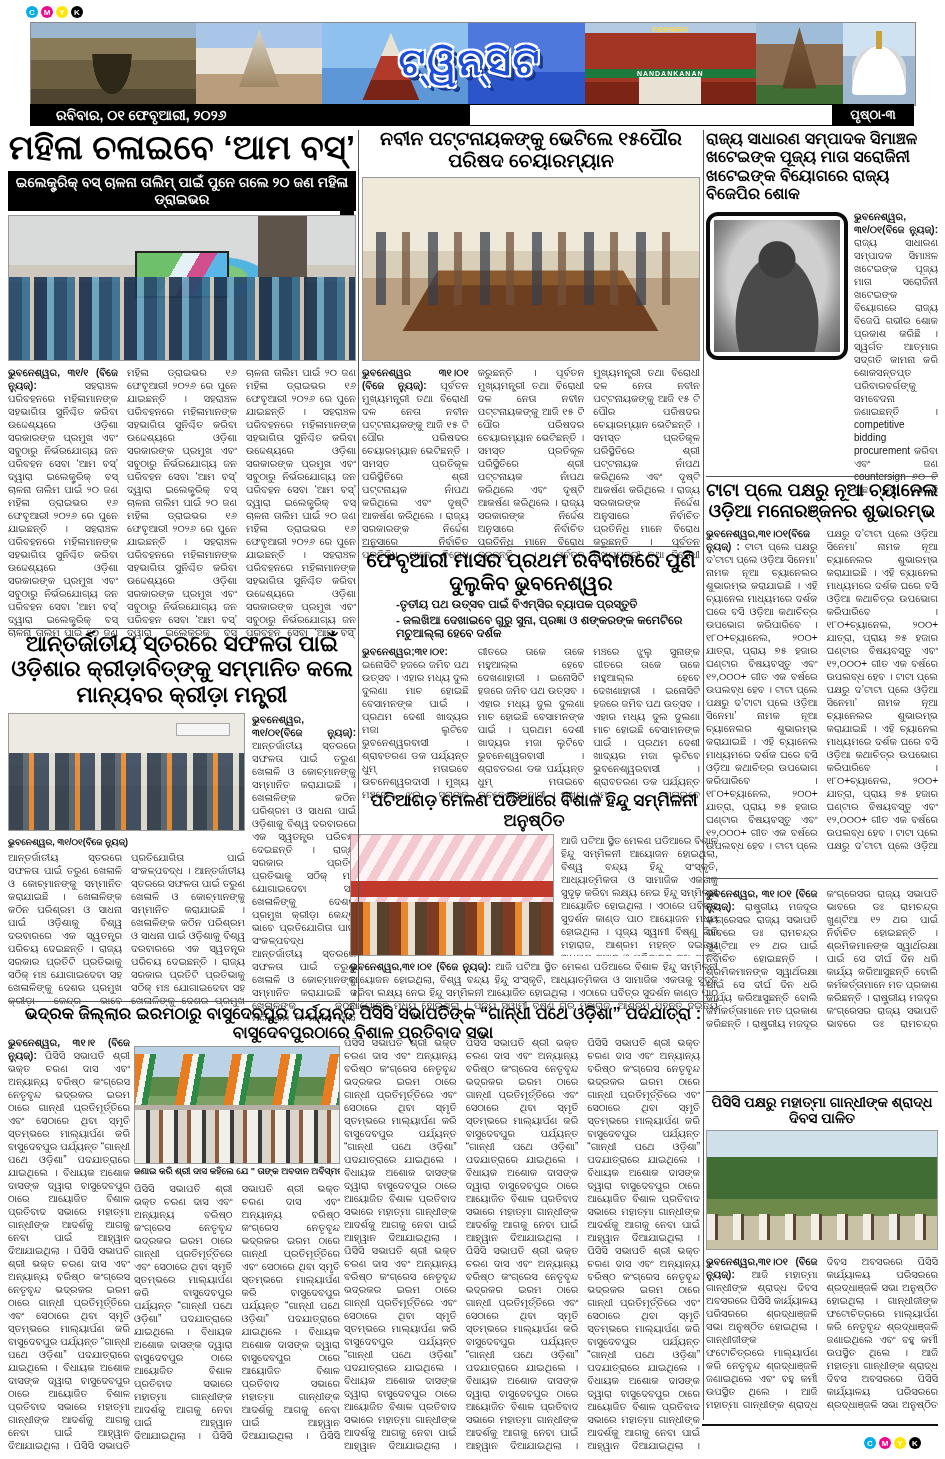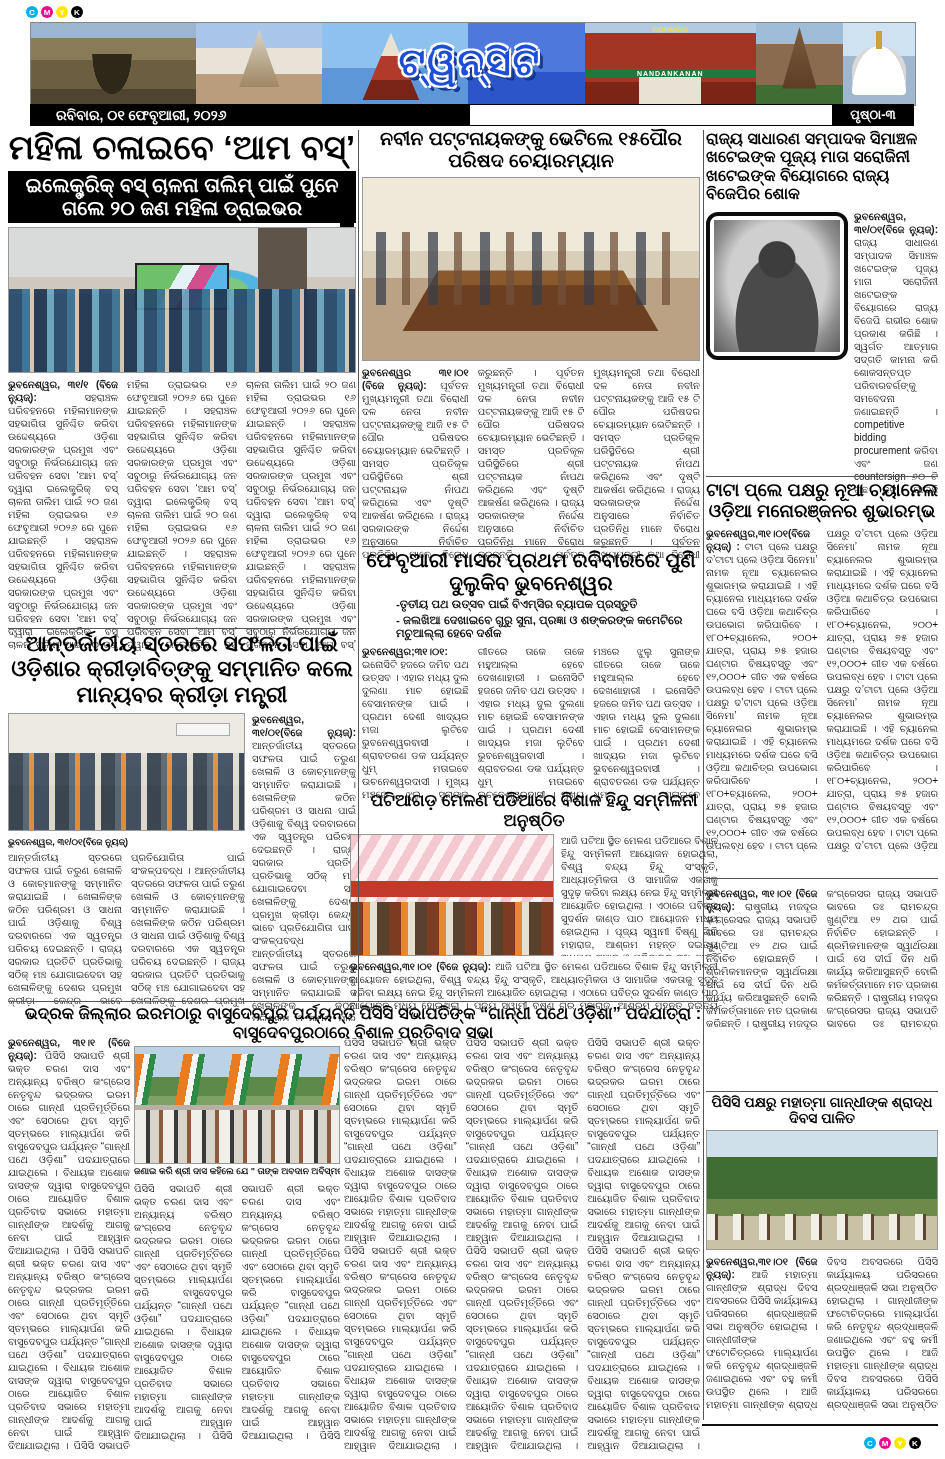--- a/index.html
+++ b/index.html
@@ -92,21 +92,21 @@
   .ph-flags:before{content:"";position:absolute;left:0;top:6%;width:100%;height:44%;
      background:repeating-linear-gradient(100deg,#e87c1e 0 9px,#f5f5f5 9px 15px,#2e8b45 15px 21px,transparent 21px 48px);}
   .ph-flags:after{content:"";position:absolute;left:0;bottom:0;width:100%;height:46%;
      background:repeating-linear-gradient(90deg,#f0efe9 0 11px,#3a3a3a 11px 15px,#d9d5cb 15px 24px,#8c5a3c 24px 28px);}
   .ph-garden{background:linear-gradient(180deg,#cfe0ea 0 22%,#3f6d33 22% 58%,#6d8a4a 58% 72%,#c9c2a6 72% 100%);}
   .ph-garden:after{content:"";position:absolute;left:0;bottom:8%;width:100%;height:22%;
      background:repeating-linear-gradient(90deg,#f2efe6 0 8px,#5a4632 8px 11px,transparent 11px 26px);}
   
   #art-a{position:absolute;left:8px;top:128px;width:348px;}
   #hl-a{font-size:34px;}
-  #sub-a{margin-top:4px;background:#000;color:#fff;font-size:20px;font-weight:bold;
+  #sub-a{margin-top:4px;background:#000;color:#fff;font-size:14px;font-weight:bold;
          text-align:center;padding:3px 2px;position:relative;}
   #sub-a:after{content:"";position:absolute;right:2px;bottom:-4px;width:14px;height:4px;background:#000;}
   #photo-a{margin-top:4px;height:146px;}
   #body-a{margin-top:5px;height:284px;}
   #art-b{position:absolute;left:362px;top:128px;width:338px;}
   #hl-b{font-size:19px;}
   #photo-b{margin-top:5px;height:184px;}
   #body-b{margin-top:5px;height:196px;}
   #art-c{position:absolute;left:706px;top:130px;width:232px;}
   #hl-c{font-size:16px;text-align:left;}

